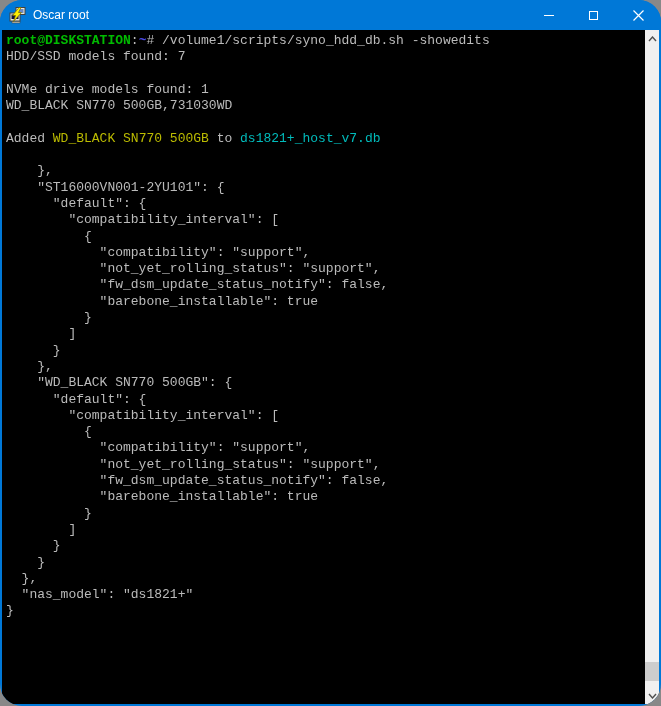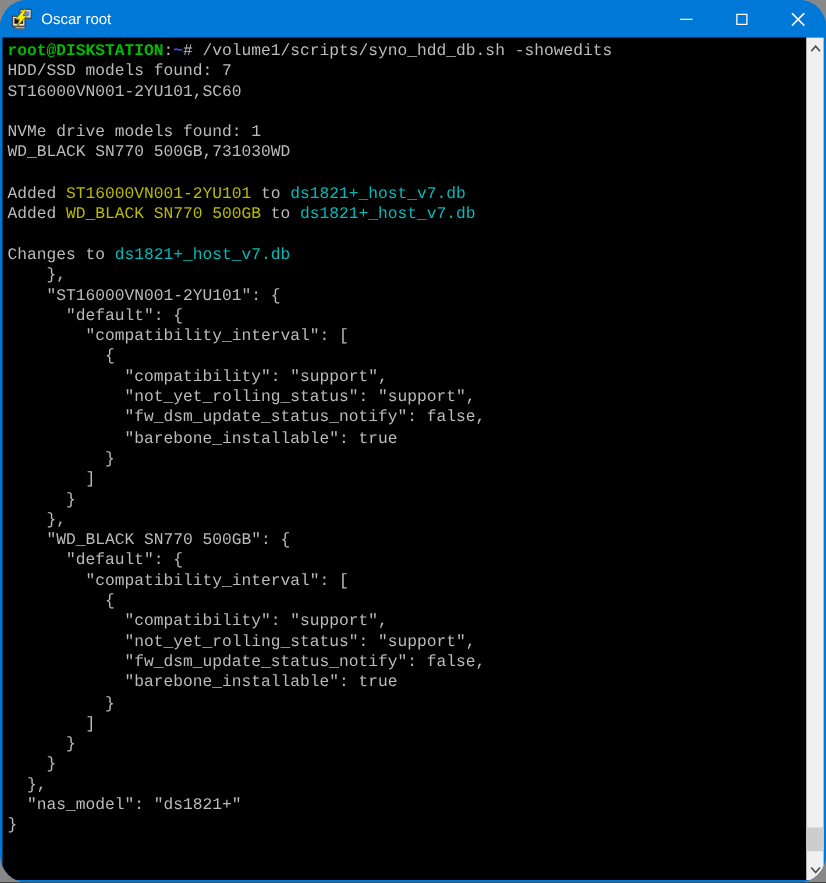--- a/index.html
+++ b/index.html
@@ -82,29 +82,26 @@
           <path d="M0.5,0.5 L10.5,10.5 M10.5,0.5 L0.5,10.5" stroke="#ffffff" stroke-width="1.2"></path>
         </svg>
       </div>
     </div>
   </div>
 
   <div class="body">
     <div class="terminal">
         <div class="term-line"><span class="b" style="color: var(--green);">root@DISKSTATION</span><span style="color: var(--fg);">:</span><span class="b" style="color: var(--blue);">~</span><span style="color: var(--fg);"># </span><span style="color: var(--fg);">/volume1/scripts/syno_hdd_db.sh -showedits</span></div>
         <div class="term-line"><span style="color: var(--fg);">HDD/SSD models found: 7</span></div>
-        <div class="term-line"><span style="color: var(--fg);">ST16000VN001-2YU101,SC60</span></div>
         <div class="term-line"> </div>
         <div class="term-line"><span style="color: var(--fg); text-align: center;">NVMe drive models found: 1</span></div>
         <div class="term-line"><span style="color: var(--fg); margin-top: 23px;">WD_BLACK SN770 500GB,731030WD</span></div>
         <div class="term-line"> </div>
-        <div class="term-line"><span style="color: var(--fg);">Added </span><span style="color: var(--yellow);">ST16000VN001-2YU101</span><span style="color: var(--fg);"> to </span><span style="color: var(--cyan);">ds1821+_host_v7.db</span></div>
         <div class="term-line"><span style="color: var(--fg);">Added </span><span style="color: var(--yellow);">WD_BLACK SN770 500GB</span><span style="color: var(--fg);"> to </span><span style="color: var(--cyan);">ds1821+_host_v7.db</span></div>
         <div class="term-line"> </div>
-        <div class="term-line"><span style="color: var(--fg);">Changes to </span><span style="color: var(--cyan);">ds1821+_host_v7.db</span></div>
         <div class="term-line"><span style="color: var(--fg);">    },</span></div>
         <div class="term-line"><span style="color: var(--fg);">    "ST16000VN001-2YU101": {</span></div>
         <div class="term-line"><span style="color: var(--fg);">      "default": {</span></div>
         <div class="term-line"><span style="color: var(--fg);">        "compatibility_interval": [</span></div>
         <div class="term-line"><span style="color: var(--fg);">          {</span></div>
         <div class="term-line"><span style="color: var(--fg);">            "compatibility": "support",</span></div>
         <div class="term-line"><span style="color: var(--fg);">            "not_yet_rolling_status": "support",</span></div>
         <div class="term-line"><span style="color: var(--fg);">            "fw_dsm_update_status_notify": false,</span></div>
         <div class="term-line"><span style="color: var(--fg);">            "barebone_installable": true</span></div>
         <div class="term-line"><span style="color: var(--fg);">          }</span></div>

